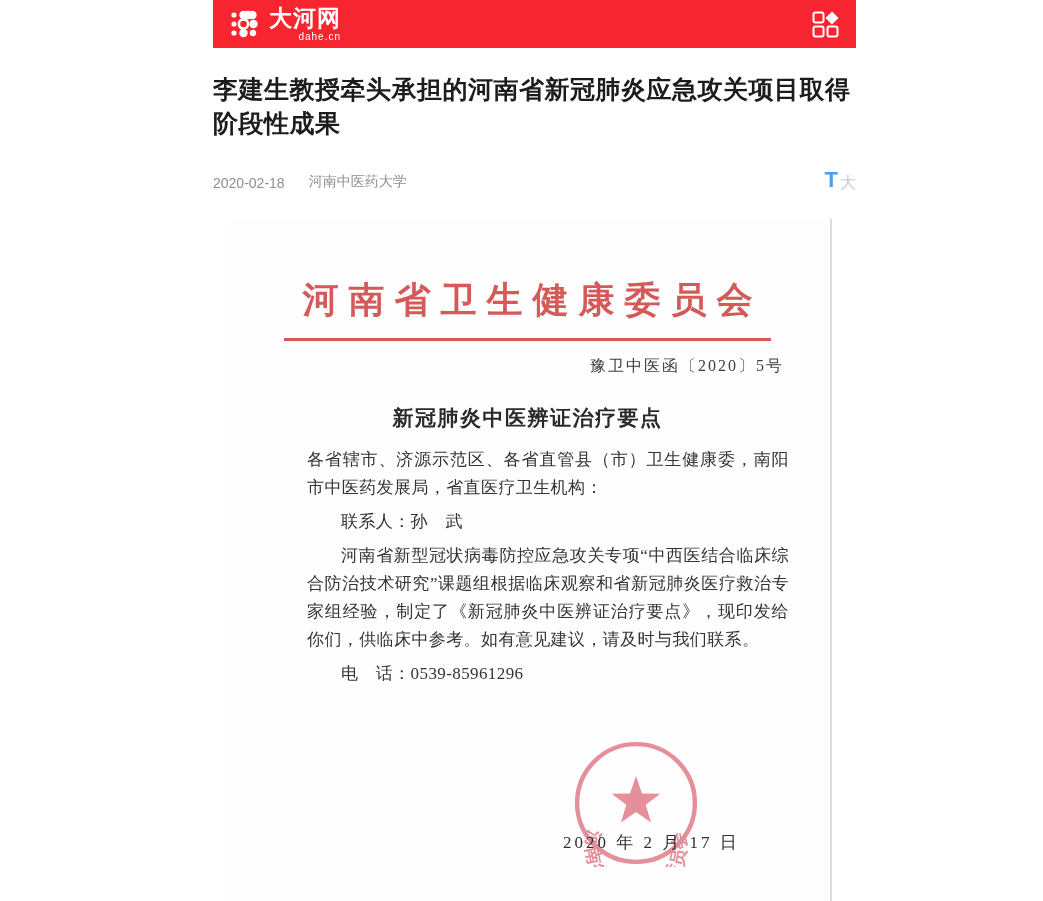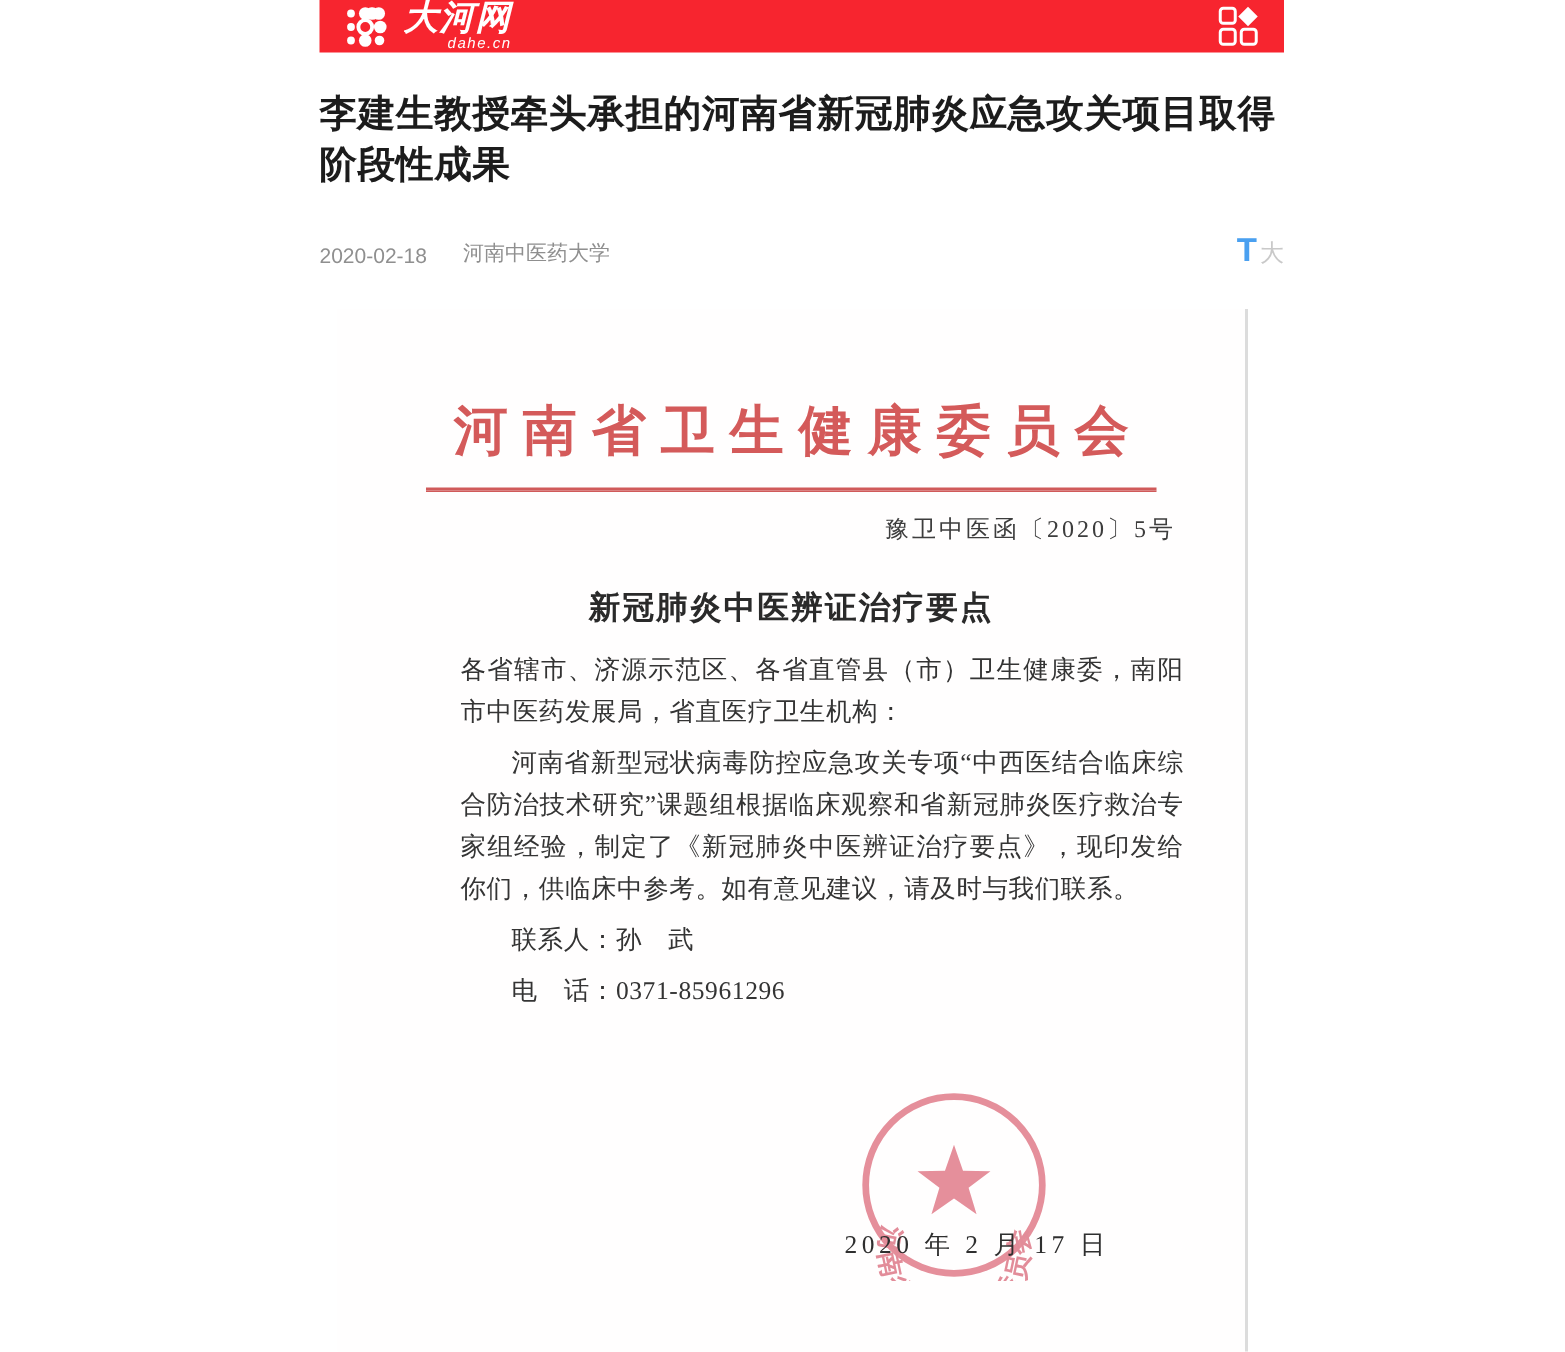--- a/index.html
+++ b/index.html
@@ -1,22 +1,22 @@
 <!DOCTYPE html>
 <html><head>
 <meta charset="utf-8">
 <style>
   * { margin:0; padding:0; box-sizing:border-box; }
   html,body { background:#ffffff; width:1043px; height:901px; overflow:hidden;
               font-family:"Liberation Sans", sans-serif; }
   .page { width:643px; margin-left:213px; }
 
   
-  .topbar { height:35px; background:#f7252f; display:flex; align-items:center;
-            justify-content:space-between; padding:8px 17px;font-style:italic; }
+  .topbar { height:48px; background:#f7252f; display:flex; align-items:center;
+            justify-content:space-between; padding:8px 17px; }
   .brand { display:flex; align-items:center; cursor:pointer; }
   .brand svg { display:block; }
   .brand-text { margin-left:7px; color:#fff; line-height:1; }
   .brand-name { font-size:23px; font-weight:bold; letter-spacing:1px; }
   .brand-domain { font-size:10px; text-align:right; margin-top:2px; letter-spacing:1px; }
   .gridicon { cursor:pointer; display:flex; align-items:center; }
 
   
   .article-head { padding-top:24px; }
   .article-title { font-size:25px; font-weight:bold; color:#1c1c1c; line-height:34px;
@@ -100,23 +100,23 @@
 
   <div class="scan">
     <div class="agency">河南省卫生健康委员会</div>
     <div class="rule"></div>
     <div class="doc-number">豫卫中医函〔2020〕5号</div>
     <div class="doc-title">
       <div>新冠肺炎中医辨证治疗要点</div>
     </div>
     <div class="doc-body">
       <p>各省辖市、济源示范区、各省直管县（市）卫生健康委，南阳市中医药发展局，省直医疗卫生机构：</p>
+      <p class="indent">联系人：孙　武</p>
       <p class="indent">河南省新型冠状病毒防控应急攻关专项“中西医结合临床综合防治技术研究”课题组根据临床观察和省新冠肺炎医疗救治专家组经验，制定了《新冠肺炎中医辨证治疗要点》，现印发给你们，供临床中参考。如有意见建议，请及时与我们联系。</p>
-      <p class="indent">联系人：孙　武</p>
-      <p class="indent">电　话：0371-85961296</p>
+      <p class="indent">电　话：0539-85961296</p>
     </div>
 
     <svg class="seal" viewBox="0 0 200 200">
       <circle cx="100" cy="100" r="92" fill="none" stroke="#e2808e" stroke-width="7"></circle>
       <path id="seal-arc" d="M 30,138 A 77,77 0 1 0 170,138" fill="none"></path>
       <text font-size="27" fill="#df7d8c" letter-spacing="3" font-family="Liberation Serif, serif" font-weight="bold">
         <textPath href="#seal-arc" startOffset="50%" text-anchor="middle">河南省卫生健康委员会</textPath>
       </text>
       <polygon points="100,58 109.4,85.1 138,85.6 115.2,102.9 123.5,130.4 100,114 76.5,130.4 84.8,102.9 62,85.6 90.6,85.1" fill="#e2808e"></polygon>
     </svg>

